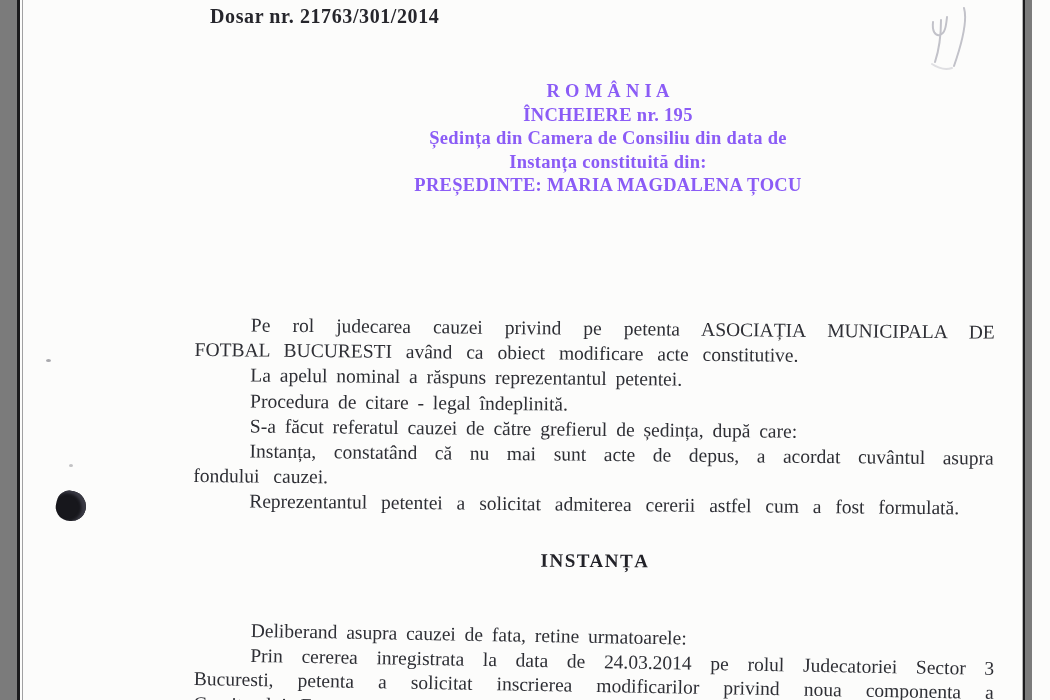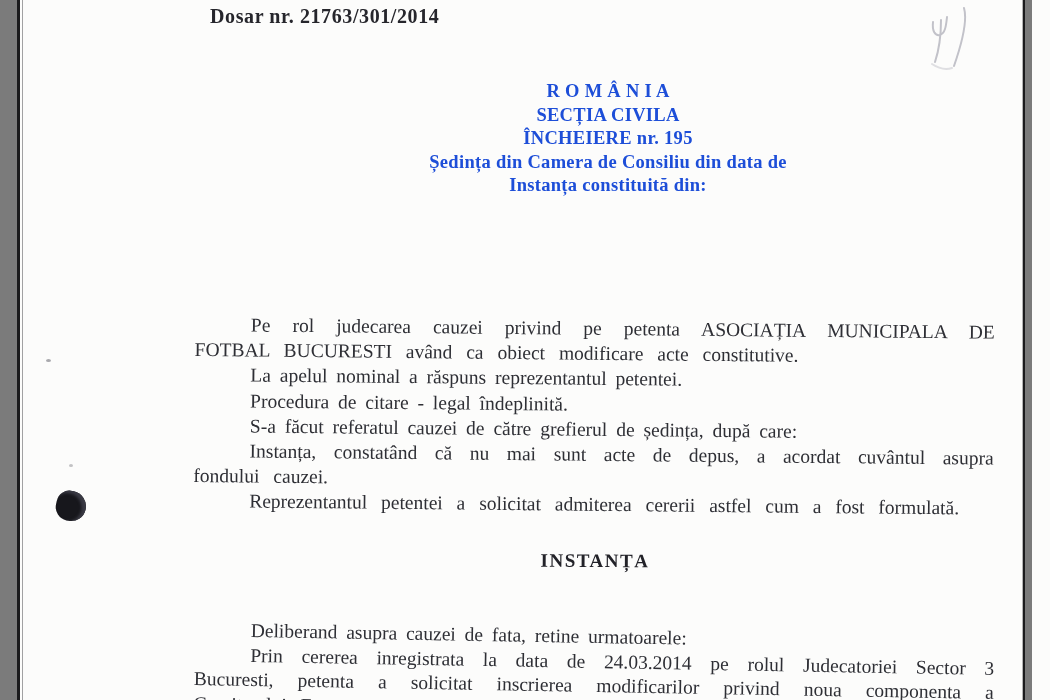--- a/index.html
+++ b/index.html
@@ -20,21 +20,21 @@
   .page{position:absolute;left:23px;right:9px;top:0;bottom:0;color:var(--ink,#2e2f35);}
 
   .dosar{
     position:absolute;left:187px;top:5px;
     font-weight:bold;font-size:20px;letter-spacing:.6px;color:#26262c;
   }
 
   .court-header{
     position:absolute;left:300px;top:80px;width:570px;
     text-align:center;font-weight:bold;font-size:18.5px;line-height:23.6px;
-    color:#1d4ed8;letter-spacing:.3px;
+    color:#8b5cf6;letter-spacing:.3px;
   }
 
   .body-block{
     position:absolute;left:172px;width:800px;
     font-size:19.5px;line-height:25.2px;
     text-align:justify;color:var(--ink,#2e2f35);
   }
   .body-block p{margin:0;text-indent:56px;word-spacing:4px;}
   .body-block p.wide{word-spacing:9px;}
   .upper{top:312px;transform:rotate(.55deg);transform-origin:0 0;}
@@ -66,24 +66,24 @@
   <div class="edge-hairline-left"></div>
   <div class="strip right"></div>
   <div class="edge-hairline-right"></div>
 
   <div class="page">
 
     <div class="dosar">Dosar nr. 21763/301/2014</div>
 
     <div class="court-header">
       <div>R O M Â N I A</div>
-      <div>SECȚIA CIVILA</div>
       <div>ÎNCHEIERE nr. 195</div>
       <div>Ședința din Camera de Consiliu din data de</div>
       <div>Instanța constituită din:</div>
+      <div>PREȘEDINTE: MARIA MAGDALENA ȚOCU</div>
     </div>
 
     <div class="body-block upper">
       <p class="wide">Pe rol judecarea cauzei privind pe petenta ASOCIAȚIA MUNICIPALA DE FOTBAL BUCURESTI având ca obiect modificare acte constitutive.</p>
       <p>La apelul nominal a răspuns reprezentantul petentei.</p>
       <p>Procedura de citare - legal îndeplinită.</p>
       <p>S-a făcut referatul cauzei de către grefierul de ședința, după care:</p>
       <p class="wide">Instanța, constatând că nu mai sunt acte de depus, a acordat cuvântul asupra fondului cauzei.</p>
       <p class="wide">Reprezentantul petentei a solicitat admiterea cererii astfel cum a fost formulată.</p>
     </div>

